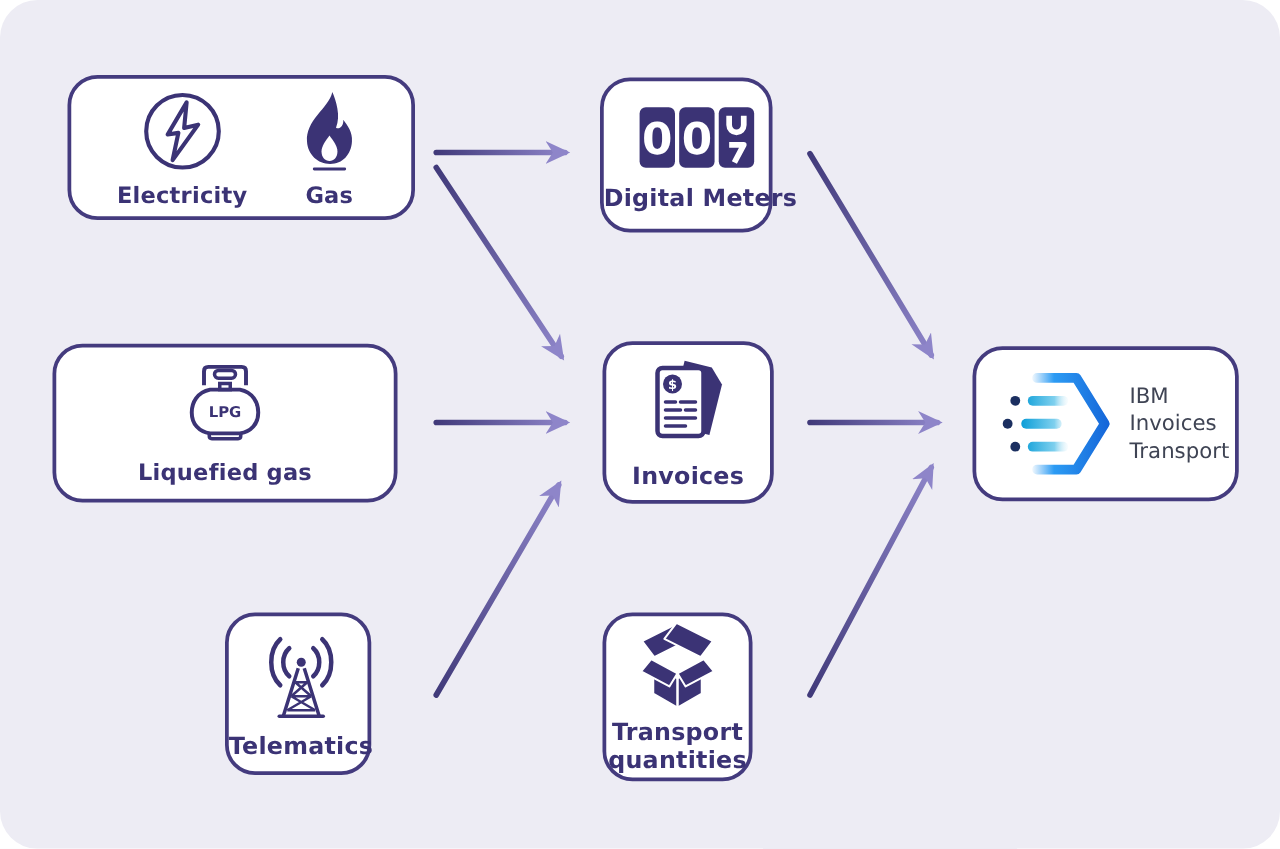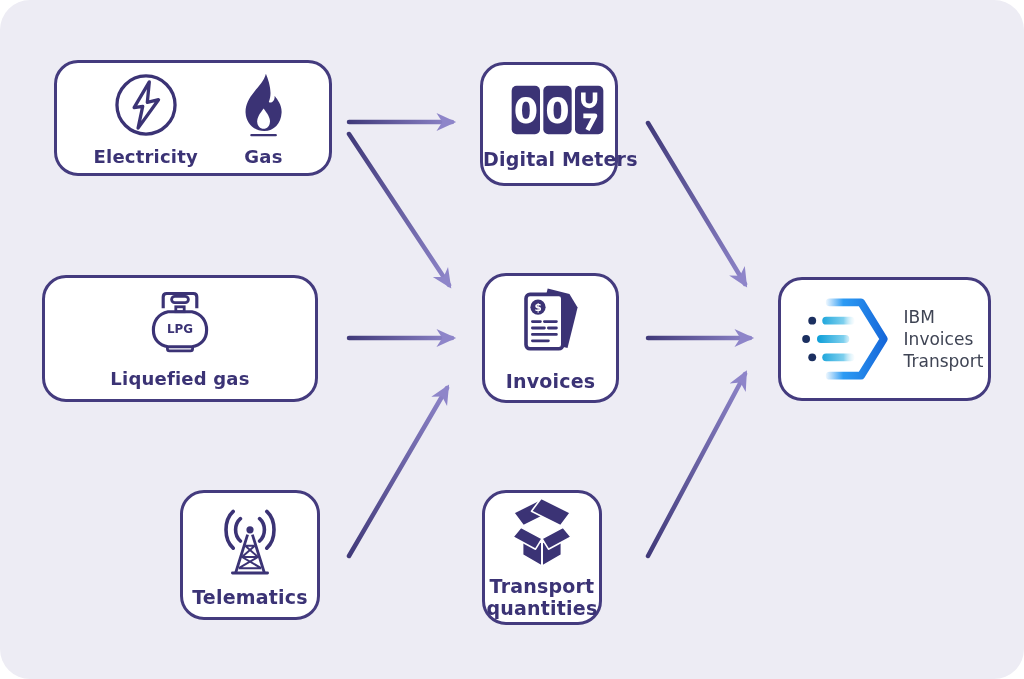--- a/index.html
+++ b/index.html
@@ -116,21 +116,21 @@
           <rect x="44" y="26" width="12" height="7" fill="none" stroke="currentColor" stroke-width="4"></rect>
           <path d="M33,33 H67 C82,36 88,48 88,59 C88,72 80,81 67,83 H33 C20,81 12,72 12,59 C12,48 18,36 33,33 Z" fill="none" stroke="currentColor" stroke-width="4.5"></path>
           <text x="50" y="64" font-size="17" font-weight="bold" text-anchor="middle" fill="currentColor">LPG</text>
           <path d="M32,83 v3 q0,3 3,3 h30 q3,0 3,-3 v-3" fill="none" stroke="currentColor" stroke-width="4"></path>
         </svg>
       </span>
       <span class="lbl lbl-lg">Liquefied gas</span>
     </div>
   </div>
 
-  <div class="node" style="left:180px;top:490px;width:140px;height:130px;">
+  <div class="node" style="left:180px;top:490px;width:117px;height:130px;">
     <div class="item">
       <span class="icon-slot" style="height:80px;">
         <svg width="82" height="80" viewBox="0 0 100 100">
           <circle cx="50" cy="36" r="4.5" fill="currentColor"></circle>
           <path d="M47,42 L32,90 M53,42 L68,90" fill="none" stroke="currentColor" stroke-width="3.5"></path>
           <path d="M44,56 H56 M40,70 H60 M36,84 H64 M44,56 L60,70 M56,56 L40,70 M40,70 L64,84 M60,70 L36,84" fill="none" stroke="currentColor" stroke-width="2.5"></path>
           <path d="M28,90 H72" stroke="currentColor" stroke-width="3.5" stroke-linecap="round"></path>
           <path d="M38,22 C30,29 30,43 38,50 M29,13 C17,24 17,48 29,59
                    M62,22 C70,29 70,43 62,50 M71,13 C83,24 83,48 71,59" fill="none" stroke="currentColor" stroke-width="4.5" stroke-linecap="round"></path>
         </svg>

